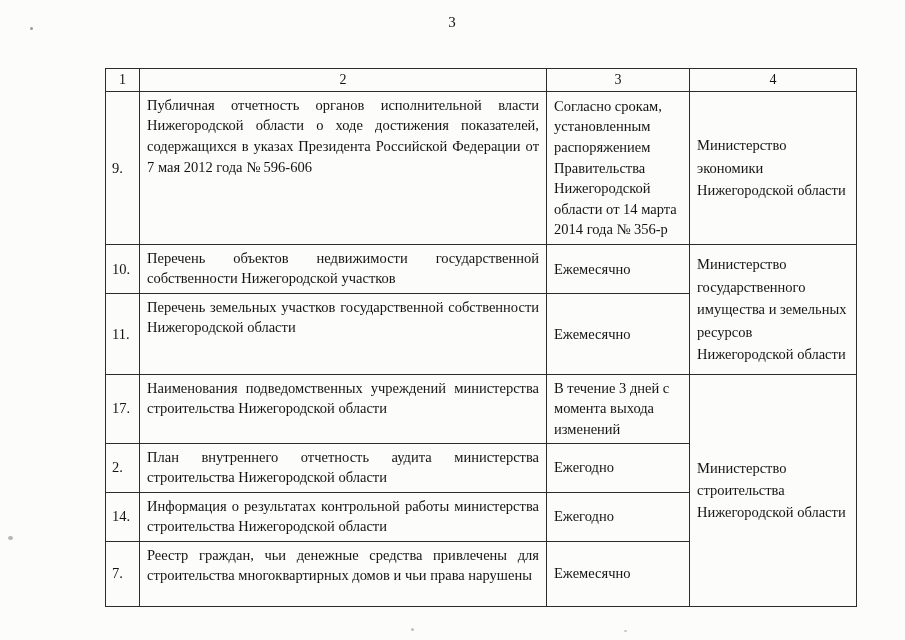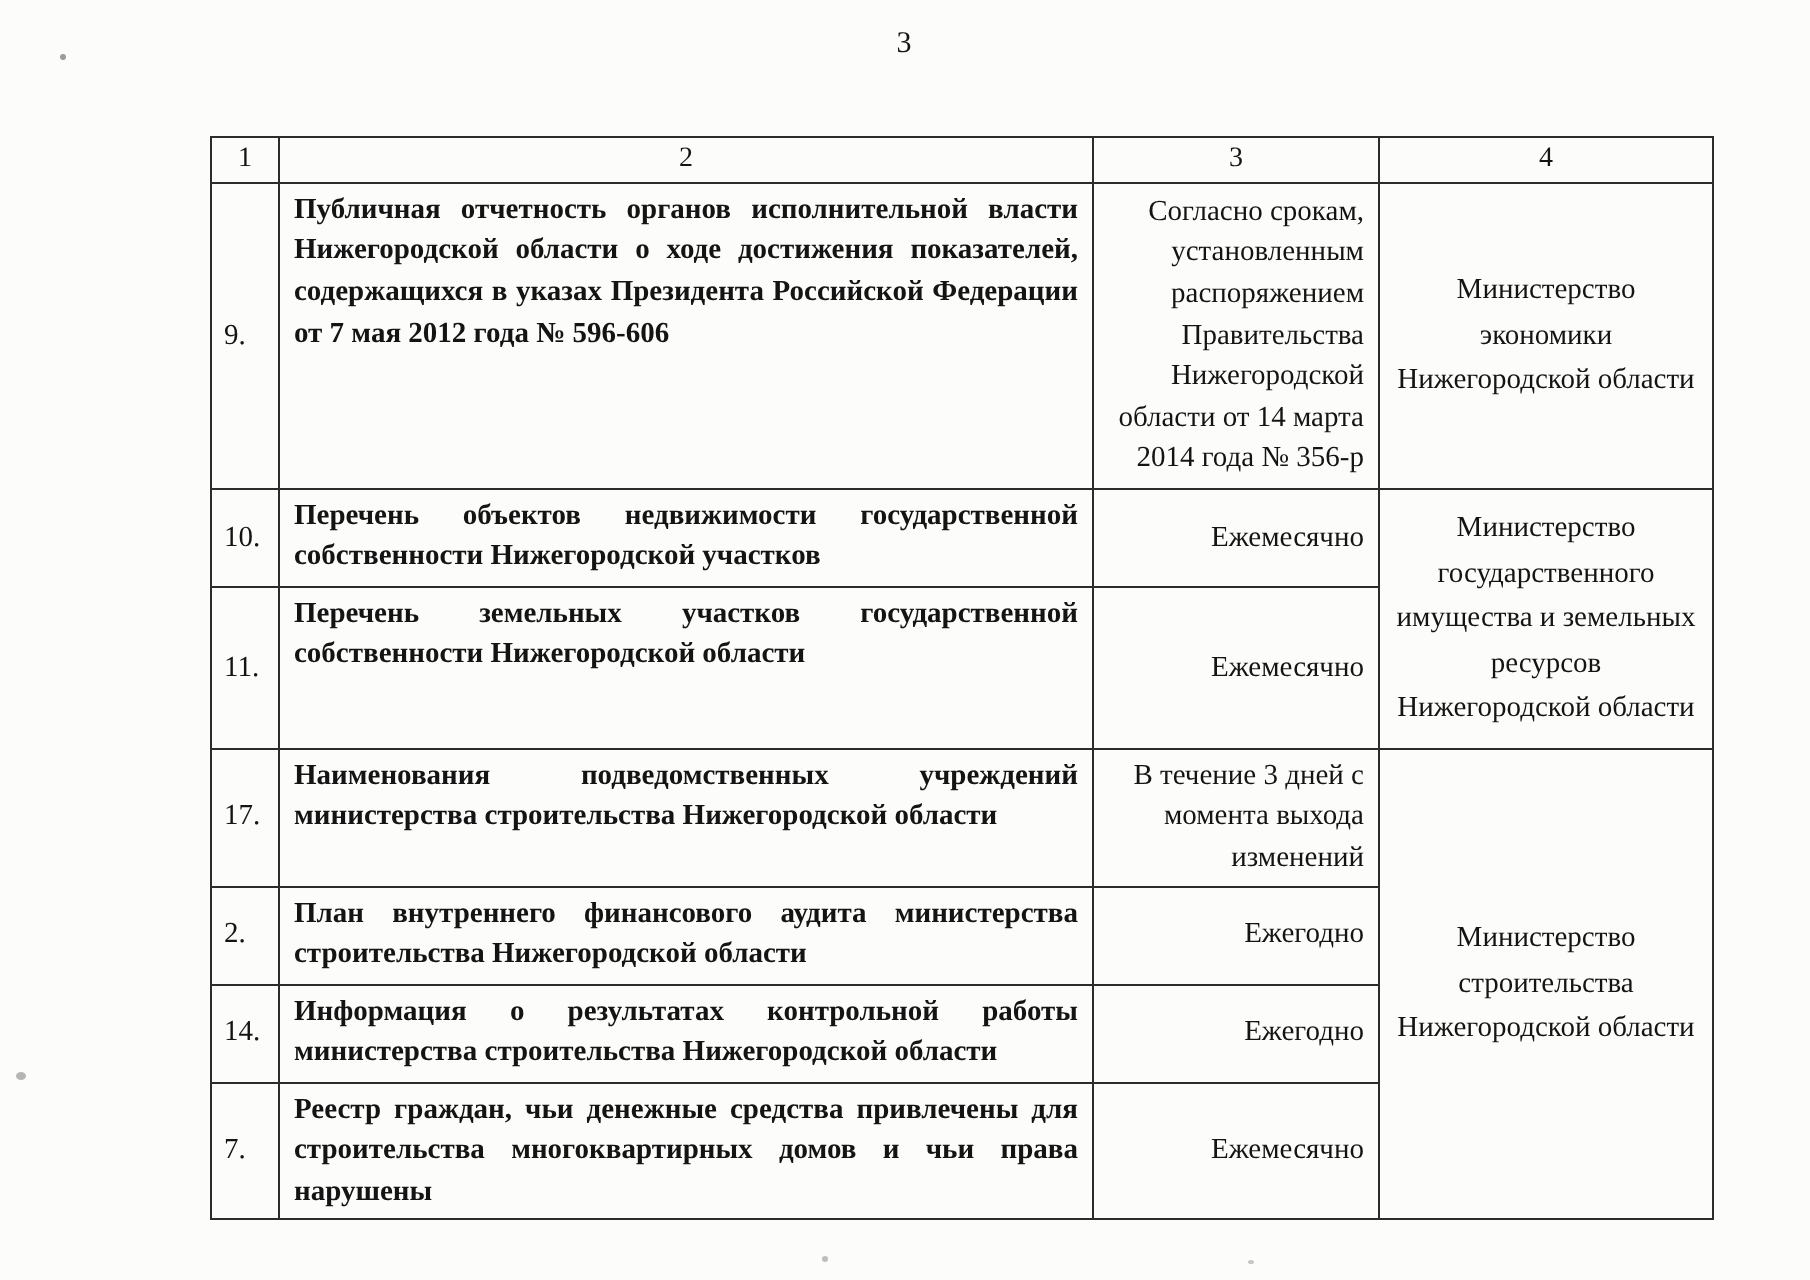--- a/index.html
+++ b/index.html
@@ -51,27 +51,25 @@
     font-size: 14px;
   }
   td.num {
     text-align: left;
     padding-left: 6px;
     padding-right: 2px;
   }
   td.content {
     text-align: justify;
     vertical-align: top;
-    font-weight: bold;
   }
   td.freq {
-    text-align: right;
+    text-align: left;
   }
   td.resp {
-    text-align: center;
     line-height: 1.55;
   }
   tr.r9  td { height: 146px; }
   tr.r10 td { height: 42px; }
   tr.r11 td { height: 74px; }
   tr.r12 td { height: 60px; }
   tr.r13 td { height: 42px; }
   tr.r14 td { height: 42px; }
   tr.r15 td { height: 58px; }
   
@@ -133,21 +131,21 @@
 
     <tr class="r12">
       <td class="num">17.</td>
       <td class="content">Наименования подведомственных учреждений министерства строительства Нижегородской области</td>
       <td class="freq">В течение 3 дней с момента выхода изменений</td>
       <td class="resp" rowspan="4">Министерство строительства Нижегородской области</td>
     </tr>
 
     <tr class="r13">
       <td class="num">2.</td>
-      <td class="content">План внутреннего финансового аудита министерства строительства Нижегородской области</td>
+      <td class="content">План внутреннего отчетность аудита министерства строительства Нижегородской области</td>
       <td class="freq">Ежегодно</td>
     </tr>
 
     <tr class="r14">
       <td class="num">14.</td>
       <td class="content">Информация о результатах контрольной работы министерства строительства Нижегородской области</td>
       <td class="freq">Ежегодно</td>
     </tr>
 
     <tr class="r15">

